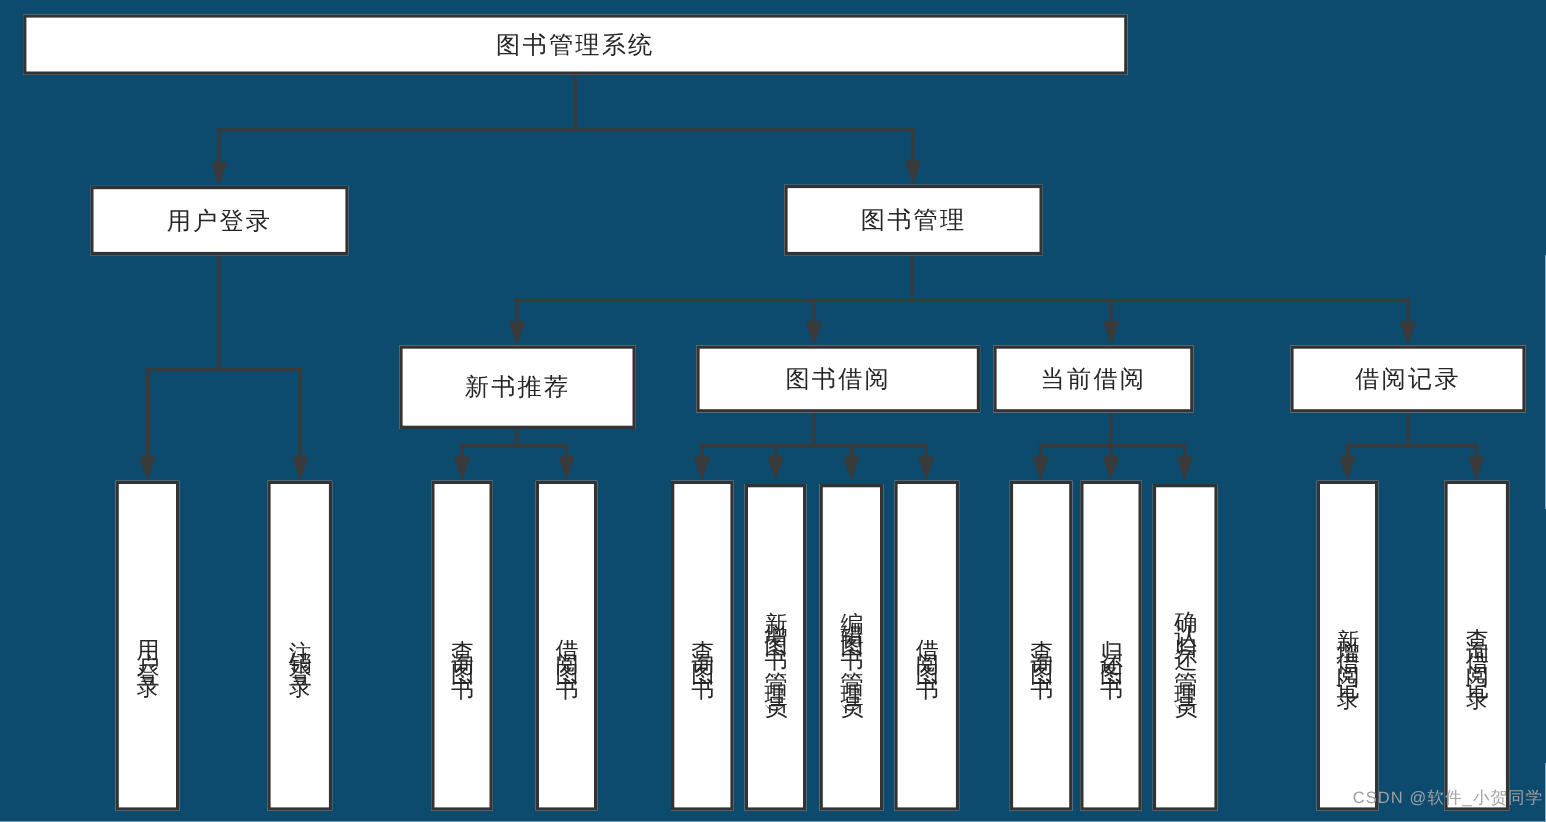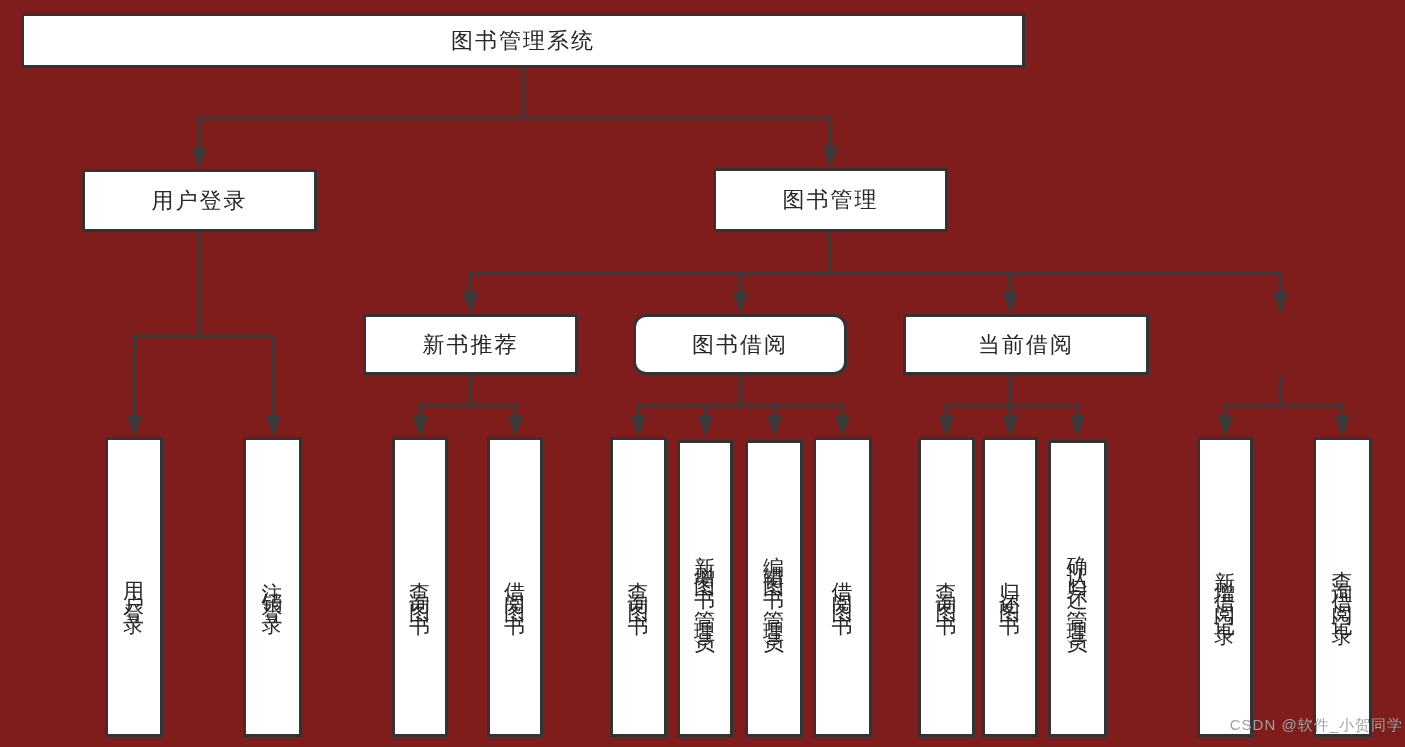--- a/index.html
+++ b/index.html
@@ -1,19 +1,19 @@
 <!DOCTYPE html>
 <html><head>
 <meta charset="utf-8">
 <style>
   html,body { margin:0; padding:0; background:#ffffff; }
   .stage {
     position:relative;
     width:1405px; height:747px;
-    background:#7f1d1d;
+    background:#0c4a6e;
     font-family:"Liberation Sans", sans-serif;
     overflow:hidden;
   }
   svg.wires { position:absolute; left:0; top:0; z-index:1; }
   .node {
     position:absolute;
     box-sizing:border-box;
     background:#ffffff;
     border:3px solid #333333;
     color:#262626;
@@ -123,23 +123,24 @@
       <polygon points="1217.5,415 1232.5,415 1225,437"></polygon>
       <polygon points="1334.5,415 1349.5,415 1342,437"></polygon>
     </g>
   </svg>
 
   <div class="node h-node" style="left:21px; top:13px; width:1004px; height:55px;">图书管理系统</div>
 
   <div class="node h-node" style="left:82px; top:169px; width:235px; height:63px;">用户登录</div>
   <div class="node h-node" style="left:713px; top:168px; width:235px; height:64px;">图书管理</div>
 
-  <div class="node h-node" style="left:363px; top:314px; width:215px; height:61px;">新书推荐</div>
-  <div class="node h-node" style="left:633px; top:314px; width:214px; height:61px;border-radius:13px;">图书借阅</div>
-  <div class="node h-node" style="left:903px; top:314px; width:246px; height:61px;">当前借阅</div>
+  <div class="node h-node" style="left:363px; top:314px; width:215px; height:76px;">新书推荐</div>
+  <div class="node h-node" style="left:633px; top:314px; width:258px; height:61px;">图书借阅</div>
+  <div class="node h-node" style="left:903px; top:314px; width:182px; height:61px;">当前借阅</div>
+  <div class="node h-node" style="left:1173px; top:314px; width:214px; height:61px;">借阅记录</div>
 
   <div class="node v-node" style="left:105px; top:437px; width:58px; height:300px;">用户登录</div>
   <div class="node v-node" style="left:243px; top:437px; width:59px; height:300px;">注销登录</div>
 
   <div class="node v-node" style="left:392px; top:437px; width:56px; height:300px;">查询图书</div>
   <div class="node v-node" style="left:487px; top:437px; width:56px; height:300px;">借阅图书</div>
 
   <div class="node v-node" style="left:610px; top:437px; width:57px; height:300px;">查询图书</div>
   <div class="node v-node" style="left:677px; top:440px; width:56px; height:297px;">新增图书（管理员）</div>
   <div class="node v-node" style="left:745px; top:440px; width:58px; height:297px;">编辑图书（管理员）</div>

